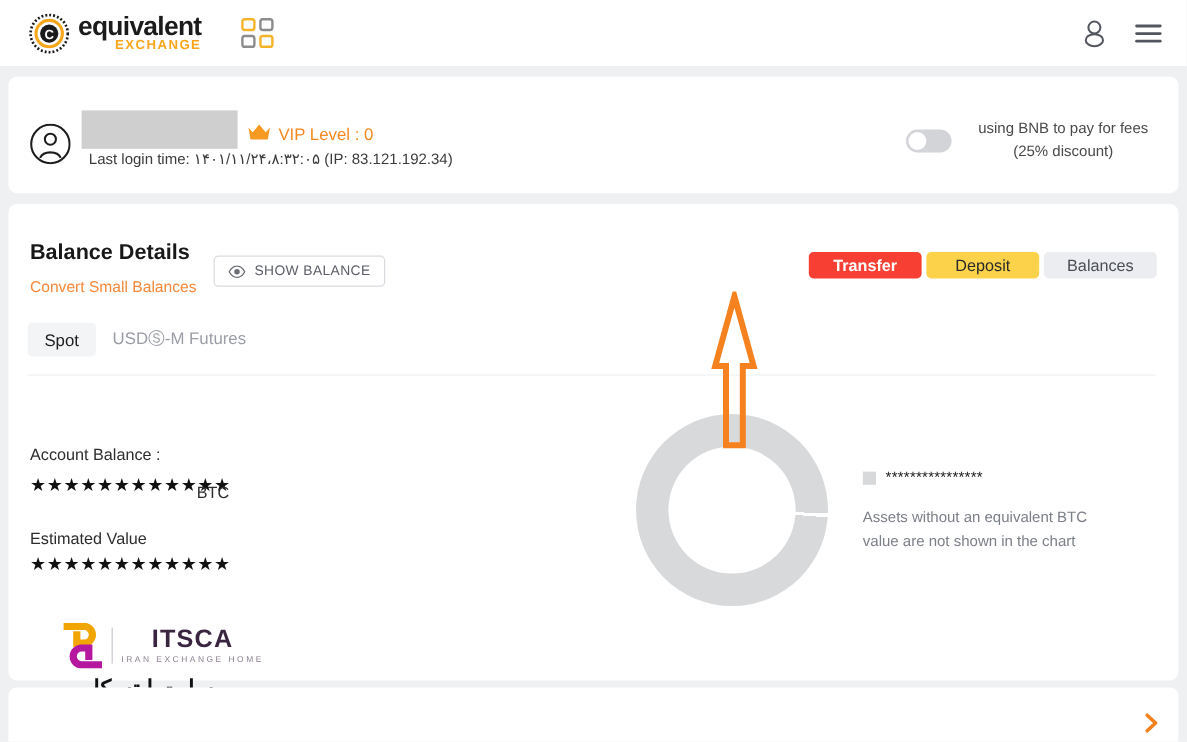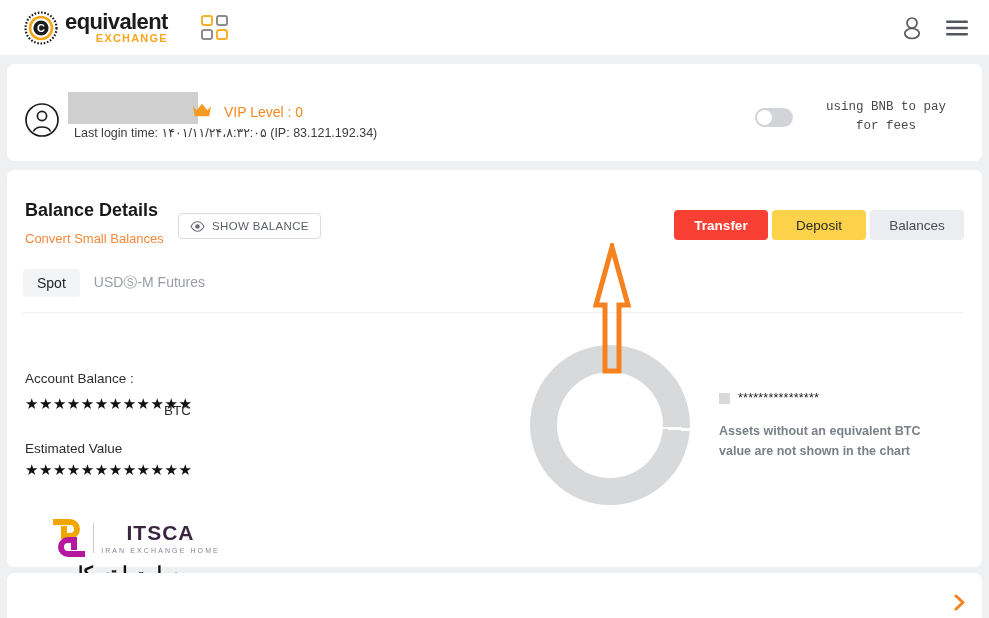--- a/index.html
+++ b/index.html
@@ -51,22 +51,22 @@
 
   
   .avatar-circle {
     position: absolute; left: 25px; top: 103px; width: 34px; height: 34px;
   }
   .name-mask {
     position: absolute; left: 68px; top: 92px; width: 130px; height: 32px;
     background: #cfcfcf;
   }
   .vip-wrap {
-    position: absolute; left: 192px; top: 102px;
-    display: flex; align-items: center; gap: 12px;
+    position: absolute; left: 206px; top: 102px;
+    display: flex; align-items: center; gap: 6px;
   }
   .vip-text { font-size: 14px; color: #f5881f; }
   .lastlogin {
     position: absolute; left: 74px; top: 125px;
     font-size: 12.5px; color: #3c3c3c; white-space: nowrap;
   }
   .bnb-wrap {
     position: absolute; right: 28px; top: 98px;
     display: flex; align-items: center; gap: 18px;
   }
@@ -74,21 +74,20 @@
     width: 38px; height: 19px; border-radius: 10px; background: #d2d4d8;
     position: relative; cursor: pointer; flex: none;
   }
   .toggle .knob {
     position: absolute; left: 2px; top: 2px; width: 15px; height: 15px;
     border-radius: 50%; background: #ffffff;
   }
   .bnb-text {
     font-size: 12.5px; color: #4a4a4a; text-align: center; line-height: 1.55;
     width: 150px;
-    font-family: Liberation Mono, monospace;
   }
 
   
   .bal-title {
     position: absolute; left: 25px; top: 200px;
     font-size: 18px; font-weight: bold; color: #181818;
   }
   .convert-link {
     position: absolute; left: 25px; top: 231px;
     font-size: 13px; color: #f5883a; cursor: pointer;
@@ -100,21 +99,21 @@
     display: flex; align-items: center; gap: 7px; cursor: pointer;
   }
   .show-balance span {
     font-size: 11.5px; color: #5d6068; letter-spacing: 0.35px;
   }
   .action-row {
     position: absolute; right: 25px; top: 210px;
     display: flex; gap: 4px;
   }
   .act-btn {
-    height: 30px; padding: 0 16px; border: none; border-radius: 4px;
+    height: 22px; padding: 0 16px; border: none; border-radius: 4px;
     font-family: "Liberation Sans", sans-serif; font-size: 13.5px;
     cursor: pointer; display: flex; align-items: center; justify-content: center;
     min-width: 94px;
   }
   .act-transfer { background: #f83f33; color: #ffffff; font-weight: bold; }
   .act-deposit  { background: #fbd24a; color: #2a2a2a; }
   .act-withdraw { background: #2b2b2b; color: #ffffff; font-weight: bold; }
   .act-balances { background: #ecedf1; color: #4a4d55; }
 
   
@@ -160,21 +159,21 @@
 
   
   .legend-row {
     position: absolute; left: 719px; top: 391px;
     display: flex; align-items: center; gap: 8px;
   }
   .legend-swatch { width: 11px; height: 11px; background: #d8d9db; flex: none; }
   .legend-stars { font-size: 12.5px; color: #1a1a1a; letter-spacing: 0.2px; }
   .legend-note {
     position: absolute; left: 719px; top: 421px; width: 210px;
-    font-size: 12.5px; color: #7b7f87; line-height: 1.62; font-weight: bold;
+    font-size: 12.5px; color: #7b7f87; line-height: 1.62;
   }
 
   
   .anno-arrow {
     position: absolute; left: 588px; top: 243px; width: 50px; height: 132px;
     pointer-events: none;
   }
 
   
   .watermark {
@@ -272,20 +271,21 @@
   </div>
 
   <div class="lastlogin">Last login time: ۱۴۰۱/۱۱/۲۴،۸:۳۲:۰۵  (IP: 83.121.192.34)</div>
 
   <div class="bnb-wrap">
     <div class="toggle">
       <div class="knob"></div>
     </div>
     <div class="bnb-text">
       <div>using BNB to pay for fees</div>
+      <div>(25% discount)</div>
     </div>
   </div>
 
   <div class="card" id="balance-card"></div>
 
   <div class="bal-title">Balance Details</div>
   <div class="convert-link">Convert Small Balances</div>
 
   <div class="show-balance">
     <span style="display:flex;">

